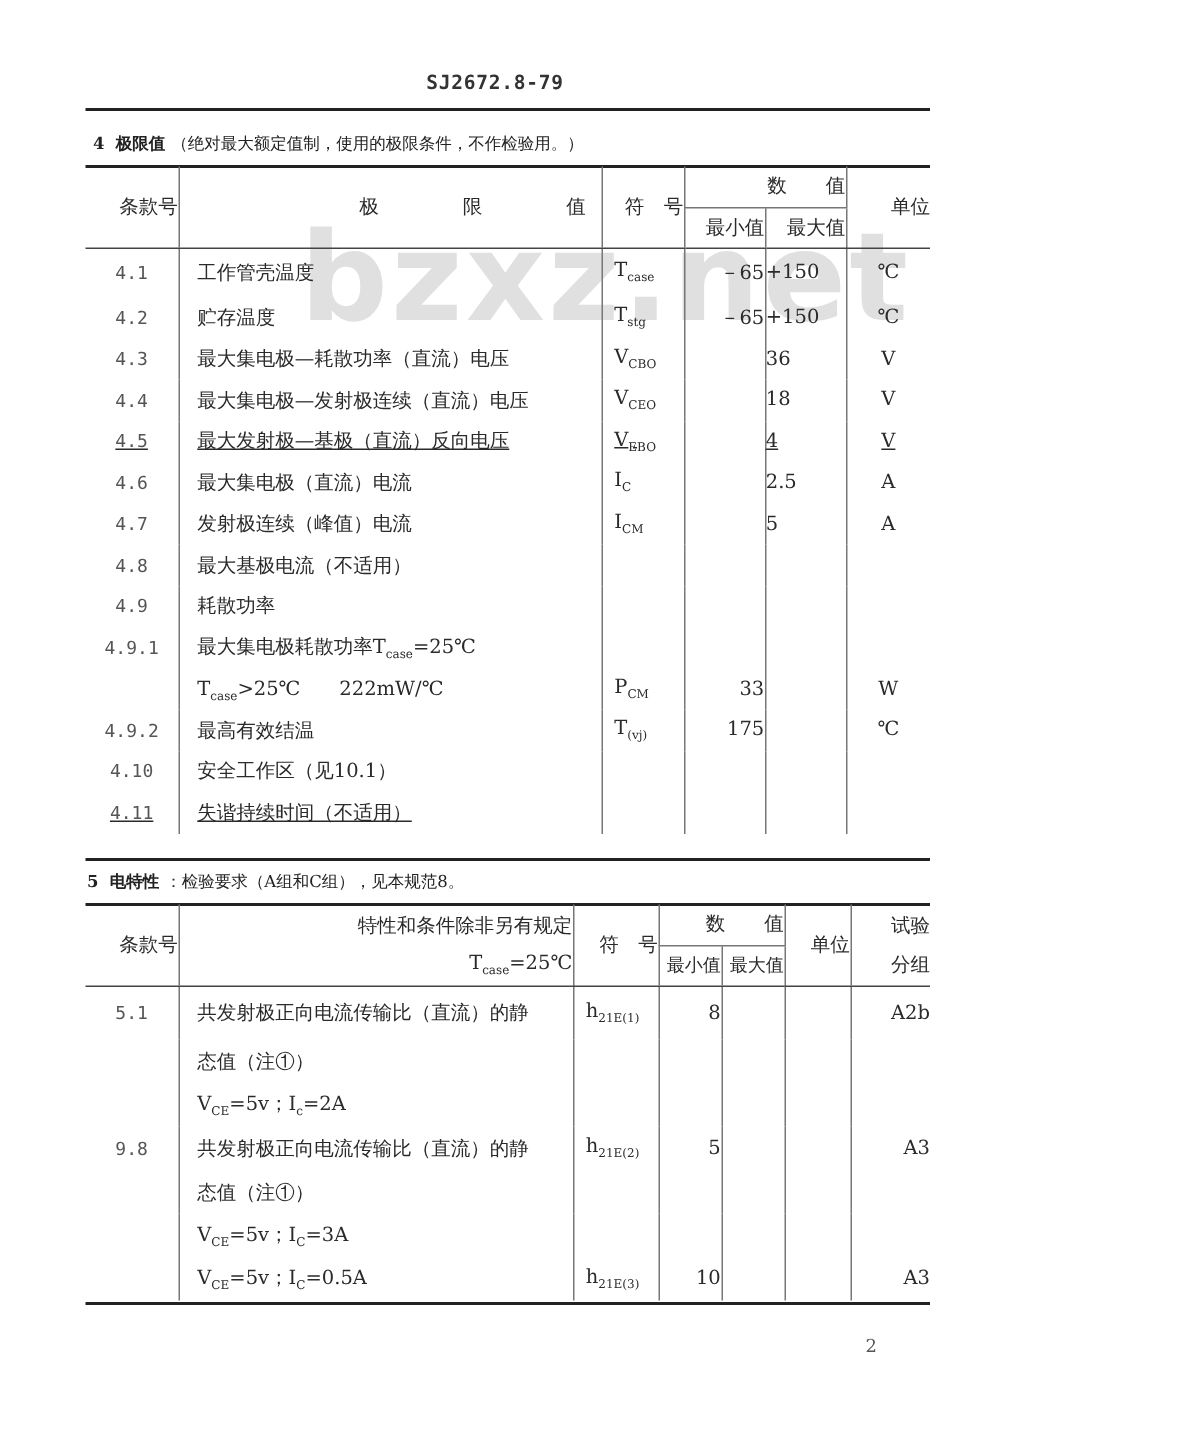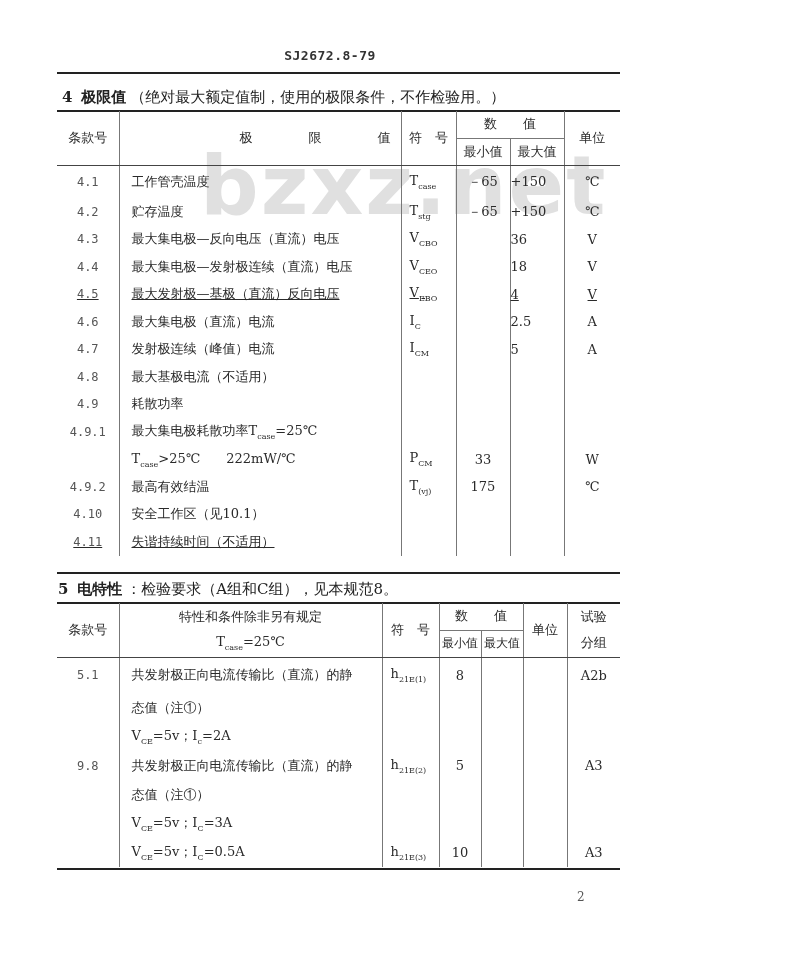--- a/index.html
+++ b/index.html
@@ -2,33 +2,33 @@
 <html><head>
 <meta charset="utf-8">
 <style>
   html, body { margin: 0; padding: 0; background: #ffffff; }
   body { width: 800px; height: 965px; position: relative; overflow: hidden;
          font-family: "DejaVu Serif", "Liberation Serif", serif; color: #2a2a2a; }
   .abs { position: absolute; }
   .doc-id { left: 0; width: 660px; top: 48px; text-align: center; font-family: "DejaVu Sans Mono", monospace;
             font-weight: bold; font-size: 13px; letter-spacing: 0.5px; color: #333; }
   .hline { background: #222; height: 2px; }
-  .section-title { font-size: 15px; color: #222; }
+  .section-title { font-size: 11px; color: #222; }
   .section-title b { font-weight: bold; margin-right: 4px; }
   .watermark { left: 200px; top: 138px; font-family: "DejaVu Sans", sans-serif; font-weight: bold;
                font-size: 82px; color: #d6d6d6; letter-spacing: 2px; opacity: 0.75; z-index: 0; }
   table { border-collapse: collapse; position: absolute; z-index: 1; font-size: 13px; }
   td, th { font-weight: normal; padding: 0; vertical-align: middle; }
   .t1 { left: 57px; top: 111px; width: 563px; }
   .vl { border-left: 1px solid #777; }
   .num { text-align: center; color: #555; font-family: "DejaVu Sans Mono", monospace; font-size: 12px; }
   .desc { padding-left: 12px; text-align: left; }
   .sym { padding-left: 8px; text-align: left; font-size: 13px; }
   .sym sub { font-size: 8px; }
-  .val { text-align: center; }
+  .val { text-align: right; }
   .valr { text-align: left; padding-right: 4px; }
   .unit { text-align: center; }
   .cap { text-align: right; letter-spacing: 10px; font-family: Liberation Mono, monospace; }
   .t2 { left: 57px; top: 603px; width: 563px; }
   .pagenum { left: 577px; top: 890px; font-size: 12px; color: #555; }
 </style>
 </head>
 <body>
 
 <div class="abs doc-id">SJ2672.8-79</div>
@@ -76,21 +76,21 @@
       <tr style="height: 27.5px;">
         <td class="num">4.2</td>
         <td class="desc vl"><span>贮存温度</span></td>
         <td class="sym vl"><span>T</span><sub>stg</sub></td>
         <td class="val vl">－65</td>
         <td class="valr vl">+150</td>
         <td class="unit vl">℃</td>
       </tr>
       <tr style="height: 27.5px;">
         <td class="num">4.3</td>
-        <td class="desc vl"><span>最大集电极—反向电压（直流）电压</span></td>
+        <td class="desc vl"><span>最大集电极—耗散功率（直流）电压</span></td>
         <td class="sym vl"><span>V</span><sub>CBO</sub></td>
         <td class="val vl"></td>
         <td class="valr vl">36</td>
         <td class="unit vl">V</td>
       </tr>
       <tr style="height: 27.5px;">
         <td class="num">4.4</td>
         <td class="desc vl"><span>最大集电极—发射极连续（直流）电压</span></td>
         <td class="sym vl"><span>V</span><sub>CEO</sub></td>
         <td class="val vl"></td>

